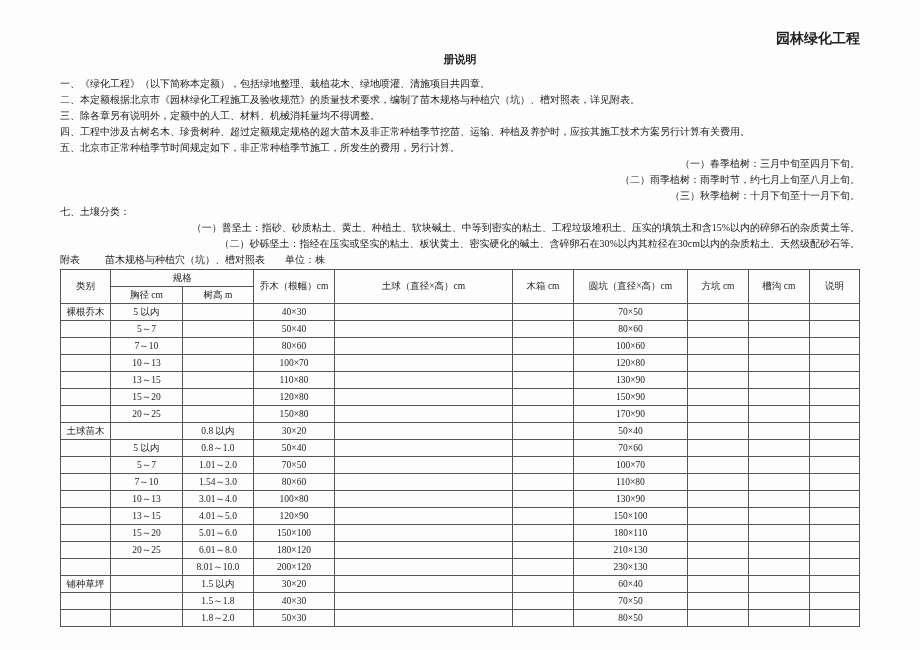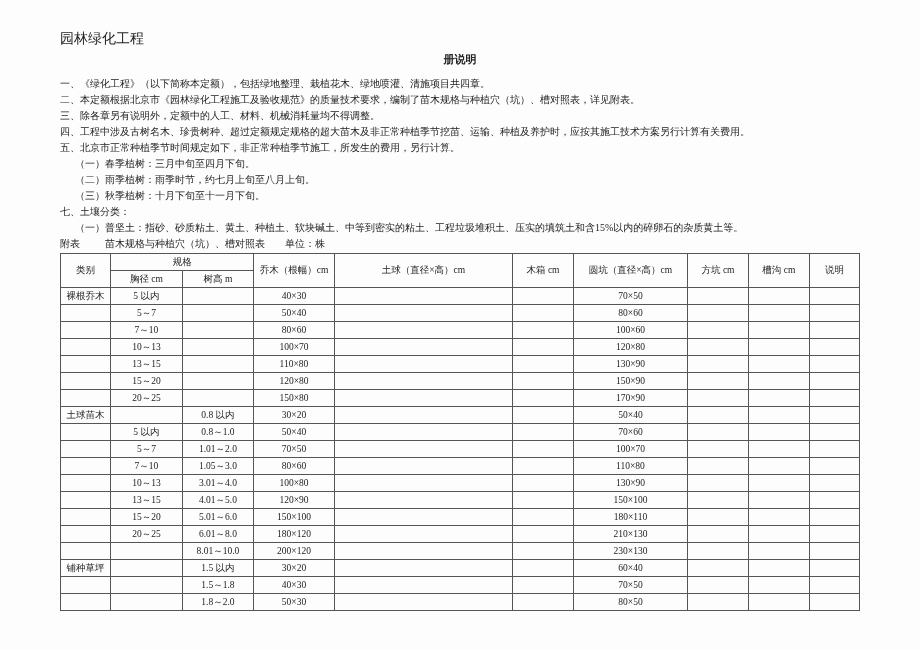--- a/index.html
+++ b/index.html
@@ -6,37 +6,38 @@
     margin: 0;
     padding: 30px 60px;
     background: #fdfdfd;
     font-family: "SimSun", "宋体", serif;
     font-size: 10px;
     color: #222;
     width: 920px;
     box-sizing: border-box;
   }
   .title {
-    text-align: left;
-    font-weight: normal;
+    text-align: right;
+    font-weight: bold;
     font-size: 14px;
     margin-bottom: 4px;
   }
   .subtitle {
     text-align: center;
     font-weight: bold;
     font-size: 11px;
     margin-bottom: 10px;
   }
   .notes p {
     margin: 2px 0;
     line-height: 1.4;
   }
   .indent {
     padding-left: 1.5em;
+    text-align: right;
   }
   .appendix-line {
     margin-top: 4px;
   }
   table {
     border-collapse: collapse;
     width: 100%;
     margin-top: 2px;
     font-size: 9.5px;
   }
@@ -70,20 +71,21 @@
   <p>一、《绿化工程》（以下简称本定额），包括绿地整理、栽植花木、绿地喷灌、清施项目共四章。</p>
   <p>二、本定额根据北京市《园林绿化工程施工及验收规范》的质量技术要求，编制了苗木规格与种植穴（坑）、槽对照表，详见附表。</p>
   <p>三、除各章另有说明外，定额中的人工、材料、机械消耗量均不得调整。</p>
   <p>四、工程中涉及古树名木、珍贵树种、超过定额规定规格的超大苗木及非正常种植季节挖苗、运输、种植及养护时，应按其施工技术方案另行计算有关费用。</p>
   <p>五、北京市正常种植季节时间规定如下，非正常种植季节施工，所发生的费用，另行计算。</p>
   <p class="indent">（一）春季植树：三月中旬至四月下旬。</p>
   <p class="indent">（二）雨季植树：雨季时节，约七月上旬至八月上旬。</p>
   <p class="indent">（三）秋季植树：十月下旬至十一月下旬。</p>
   <p>七、土壤分类：</p>
   <p class="indent">（一）普坚土：指砂、砂质粘土、黄土、种植土、软块碱土、中等到密实的粘土、工程垃圾堆积土、压实的填筑土和含15%以内的碎卵石的杂质黄土等。</p>
+  <p class="indent">（二）砂砾坚土：指经在压实或坚实的粘土、板状黄土、密实硬化的碱土、含碎卵石在30%以内其粒径在30cm以内的杂质粘土、天然级配砂石等。</p>
   <p class="appendix-line">
     <span>附表</span>
     &nbsp;&nbsp;&nbsp;&nbsp;&nbsp;&nbsp;&nbsp;&nbsp;
     <span>苗木规格与种植穴（坑）、槽对照表</span>
     &nbsp;&nbsp;&nbsp;&nbsp;&nbsp;&nbsp;
     <span>单位：株</span>
   </p>
 </div>
 
 <table>
@@ -221,21 +223,21 @@
         <td></td>
         <td></td>
         <td>100×70</td>
         <td></td>
         <td></td>
         <td></td>
       </tr>
       <tr>
         <td></td>
         <td>7～10</td>
-        <td>1.05～3.0</td>
+        <td>1.54～3.0</td>
         <td>80×60</td>
         <td></td>
         <td></td>
         <td>110×80</td>
         <td></td>
         <td></td>
         <td></td>
       </tr>
       <tr>
         <td></td>

